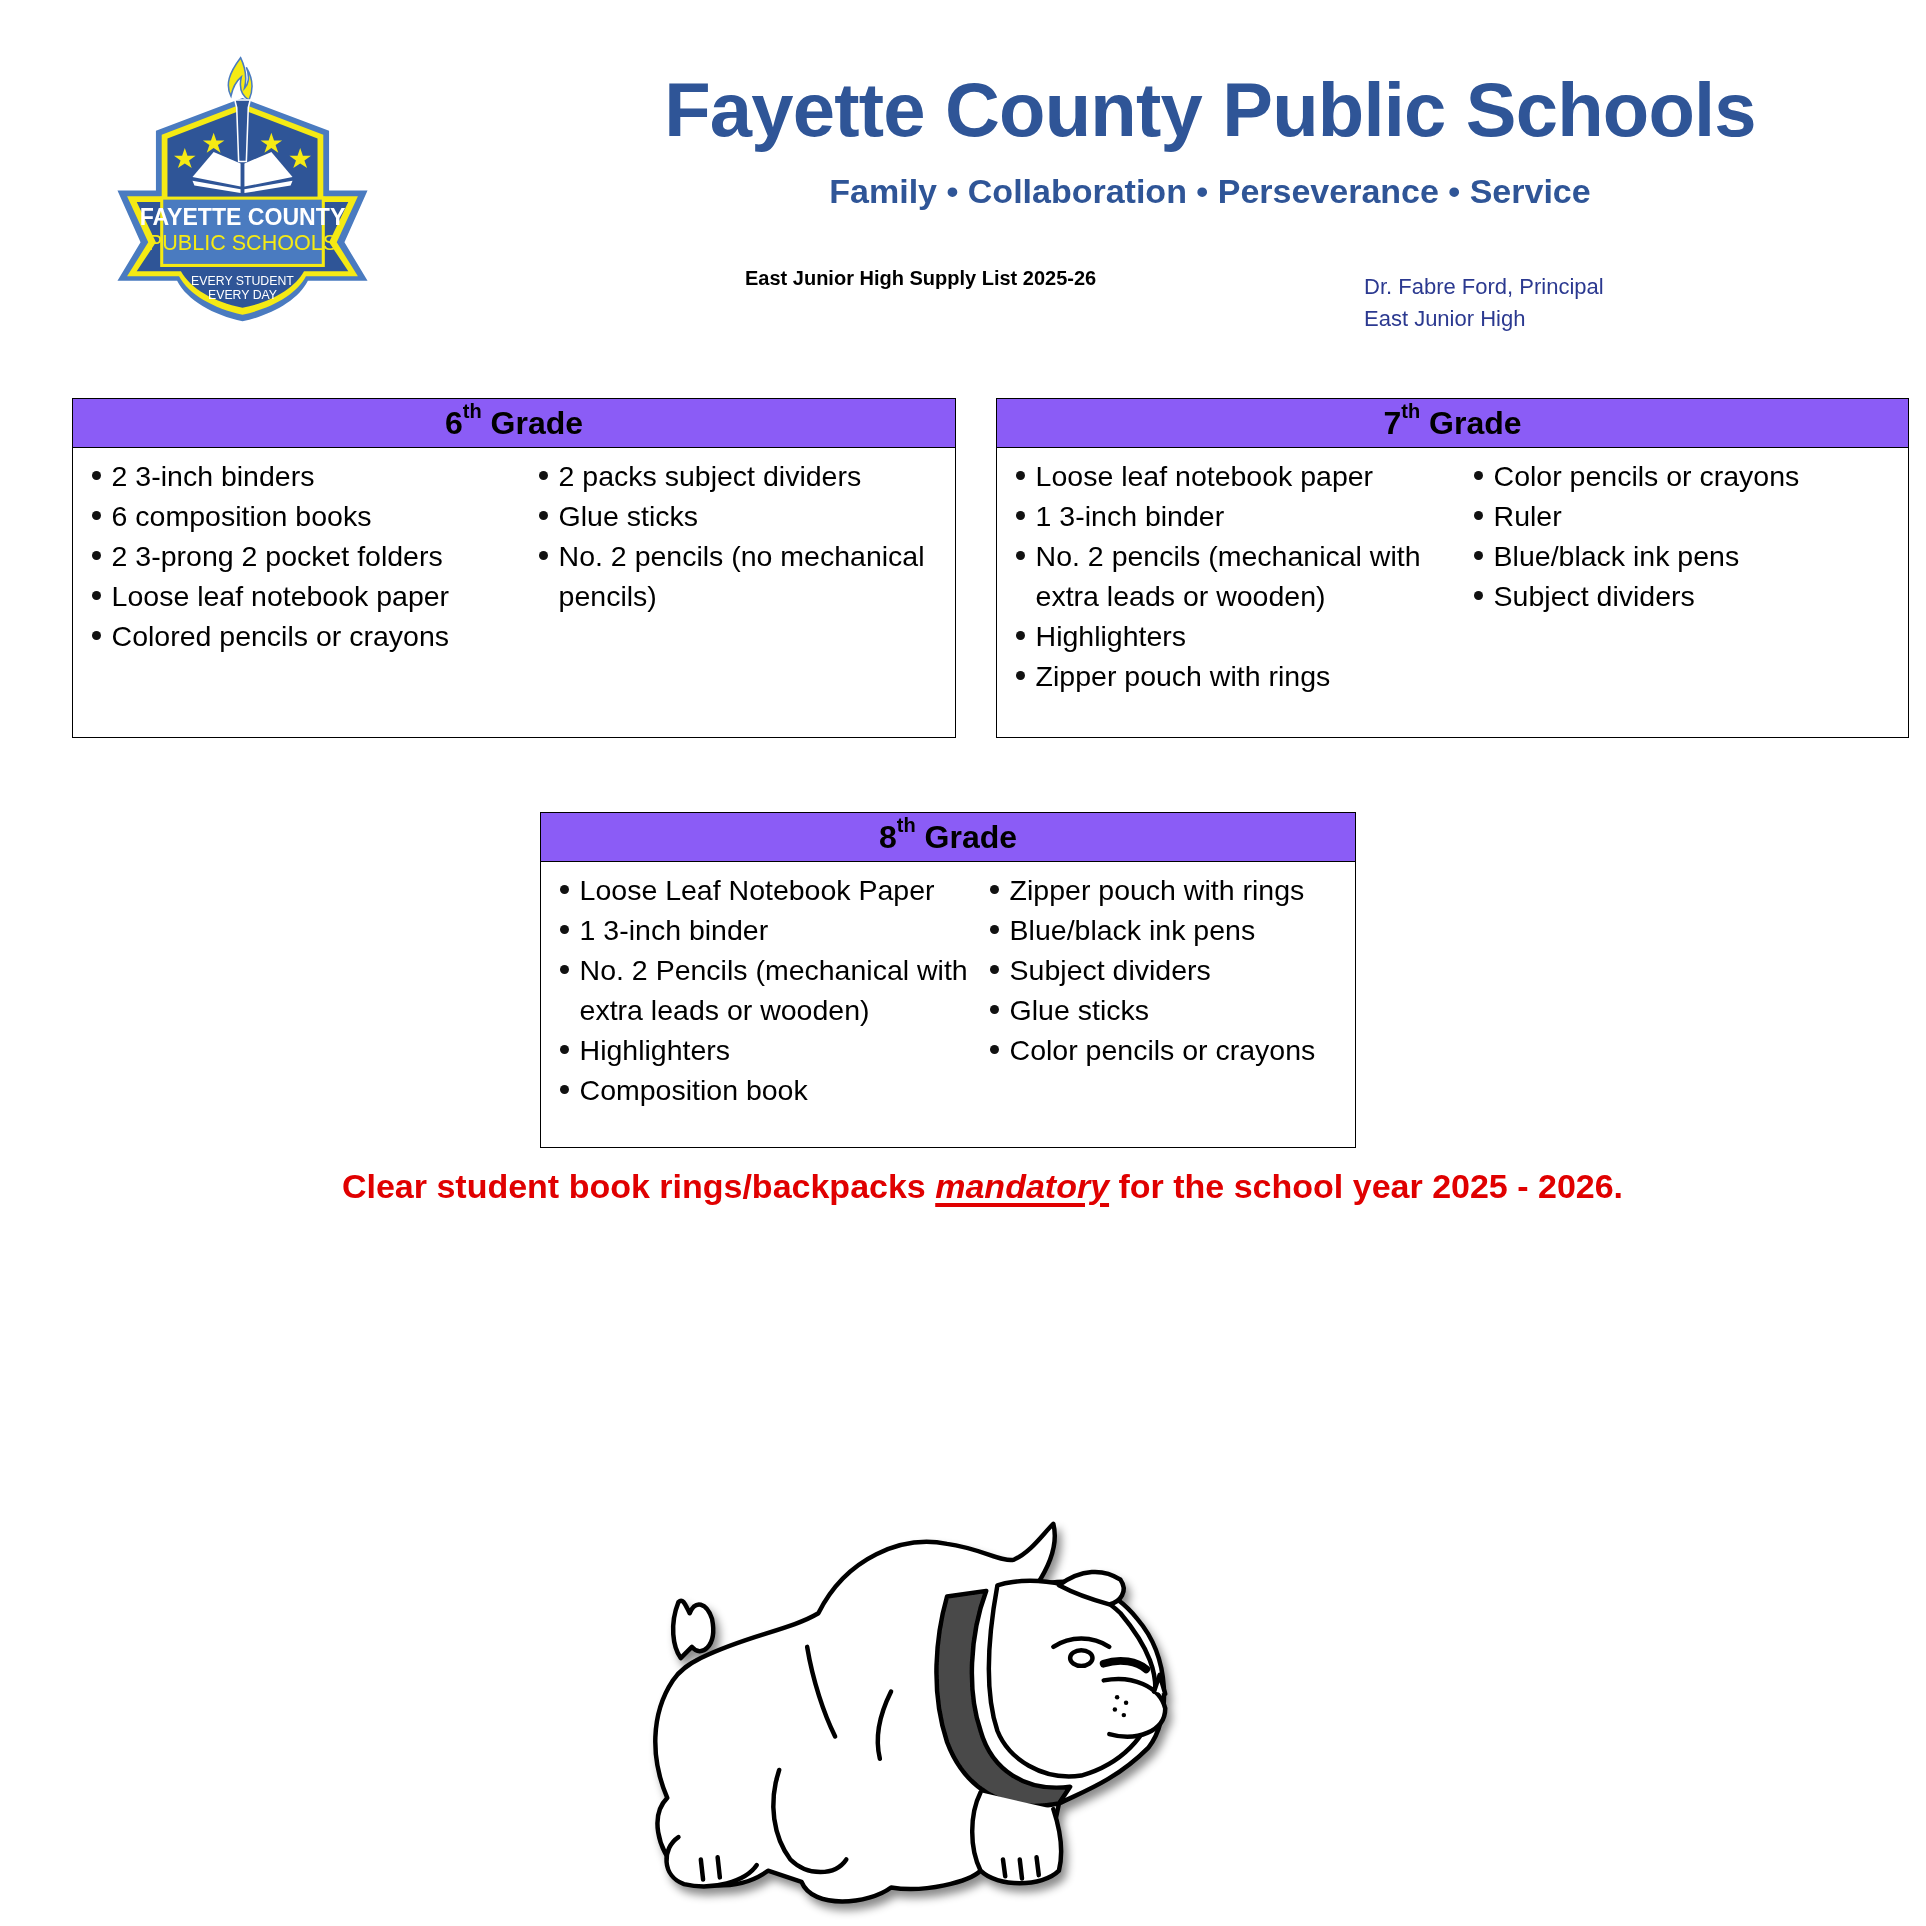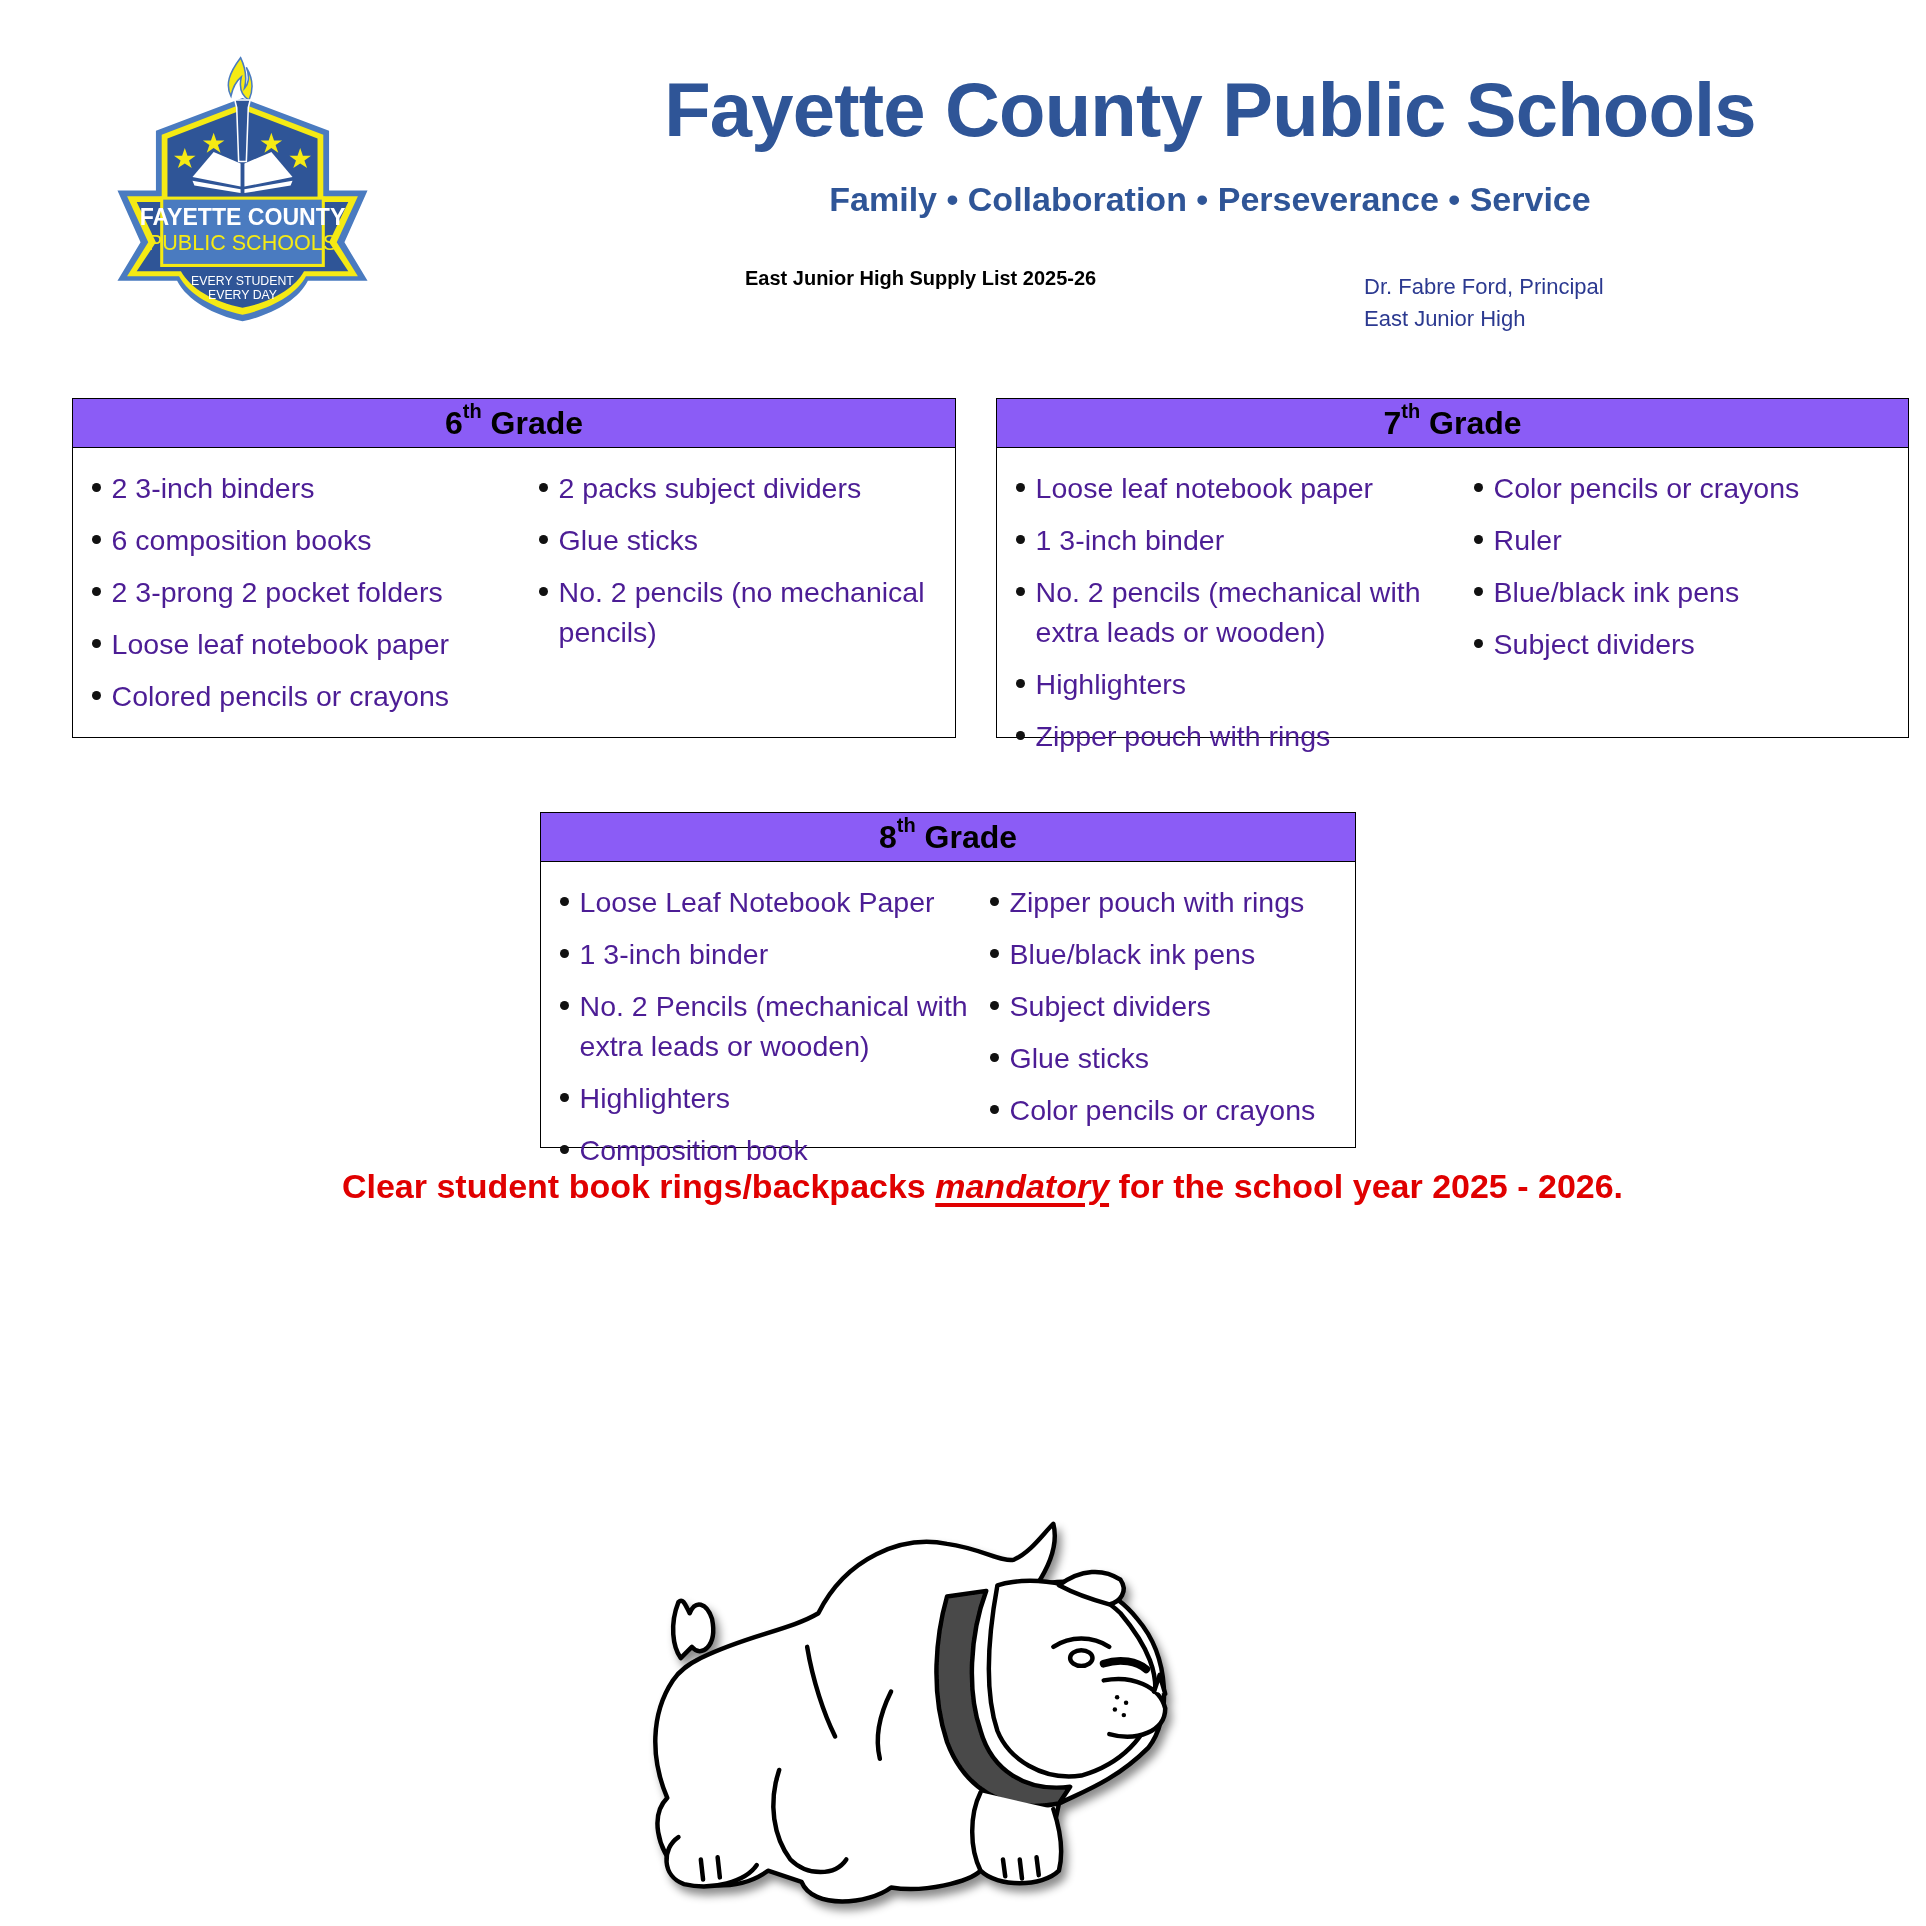--- a/index.html
+++ b/index.html
@@ -7,37 +7,37 @@
          font-family: "Liberation Sans", "DejaVu Sans", sans-serif; color: #000; }
   .abs { position: absolute; }
 
   
   #logo { left: 98px; top: 50px; width: 289px; height: 277px; }
 
   
   #title { left: 578px; width: 1264px; top: 72px; text-align: center;
            font-size: 76px; font-weight: bold; color: #2f5597; letter-spacing: -0.8px;
            line-height: 1; white-space: nowrap; }
-  #motto { left: 578px; width: 1264px; top: 182px; text-align: center;
+  #motto { left: 578px; width: 1264px; top: 174px; text-align: center;
            font-size: 34px; font-weight: bold; color: #2f5597; line-height: 1; white-space: nowrap; }
   #supply-title { left: 745px; top: 268px; font-size: 20px; font-weight: bold;
                   line-height: 1; white-space: nowrap; }
   #principal { left: 1364px; width: 339px; top: 271px; text-align: left;
                font-size: 22px; color: #2b3990; line-height: 32px; }
   #principal div { white-space: nowrap; }
 
   
   .grade-box { position: absolute; border: 1.9px solid #000; box-sizing: border-box; background: #fff; }
   .grade-header { background: #8b5cf6; border-bottom: 1.9px solid #000; height: 49px; box-sizing: border-box;
                   text-align: center; font-weight: bold; font-size: 32px; line-height: 49px; }
   .grade-header sup { font-size: 20px; line-height: 0; position: relative; top: -3.9px; }
   .grade-body { display: flex; padding: 7.7px 0 0 0; }
   .col { flex: 0 0 auto; }
   .col ul { list-style: none; margin: 0; padding: 0; }
-  .col li { position: relative; padding-left: 27px; font-size: 28.5px; line-height: 40px; color: #4c1d95; margin-top: 12px; }
+  .col li { position: relative; padding-left: 27px; font-size: 28.5px; line-height: 40px; color: #000000; }
   .col li .bullet { position: absolute; left: 7px; top: 15.4px; width: 9.2px; height: 9.2px; border-radius: 50%; background: #111; }
 
   #box-6 { left: 72px; top: 398px; width: 884px; height: 340px; }
   #box-6 .col1 { width: 447px; padding-left: 11.6px; }
   #box-6 .col2 { width: 416px; }
 
   #box-7 { left: 996px; top: 398px; width: 913px; height: 340px; }
   #box-7 .col1 { width: 458px; padding-left: 11.6px; }
   #box-7 .col2 { width: 431px; }
 

